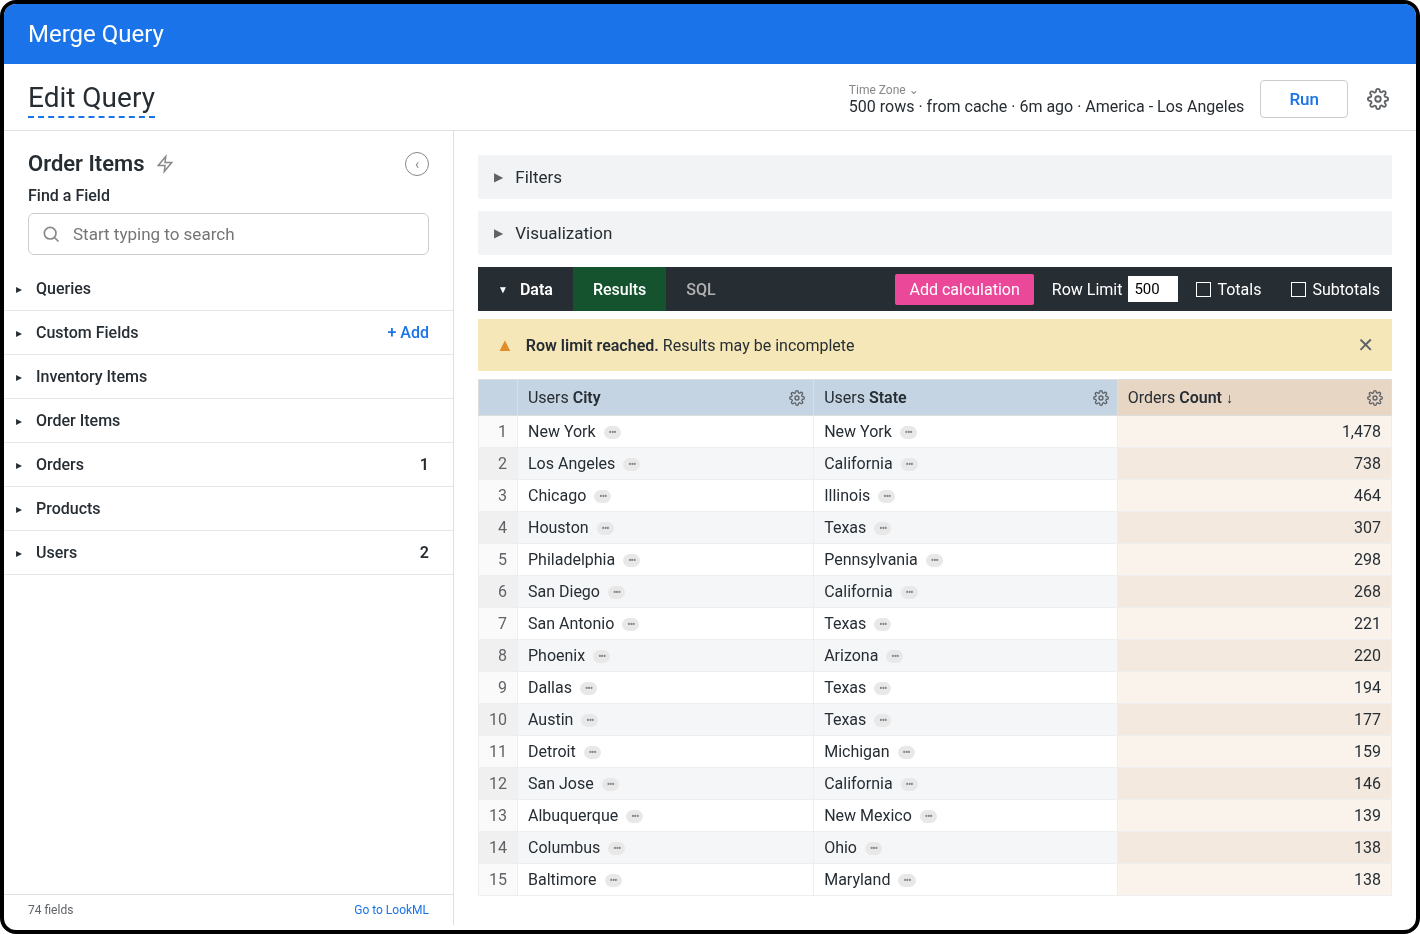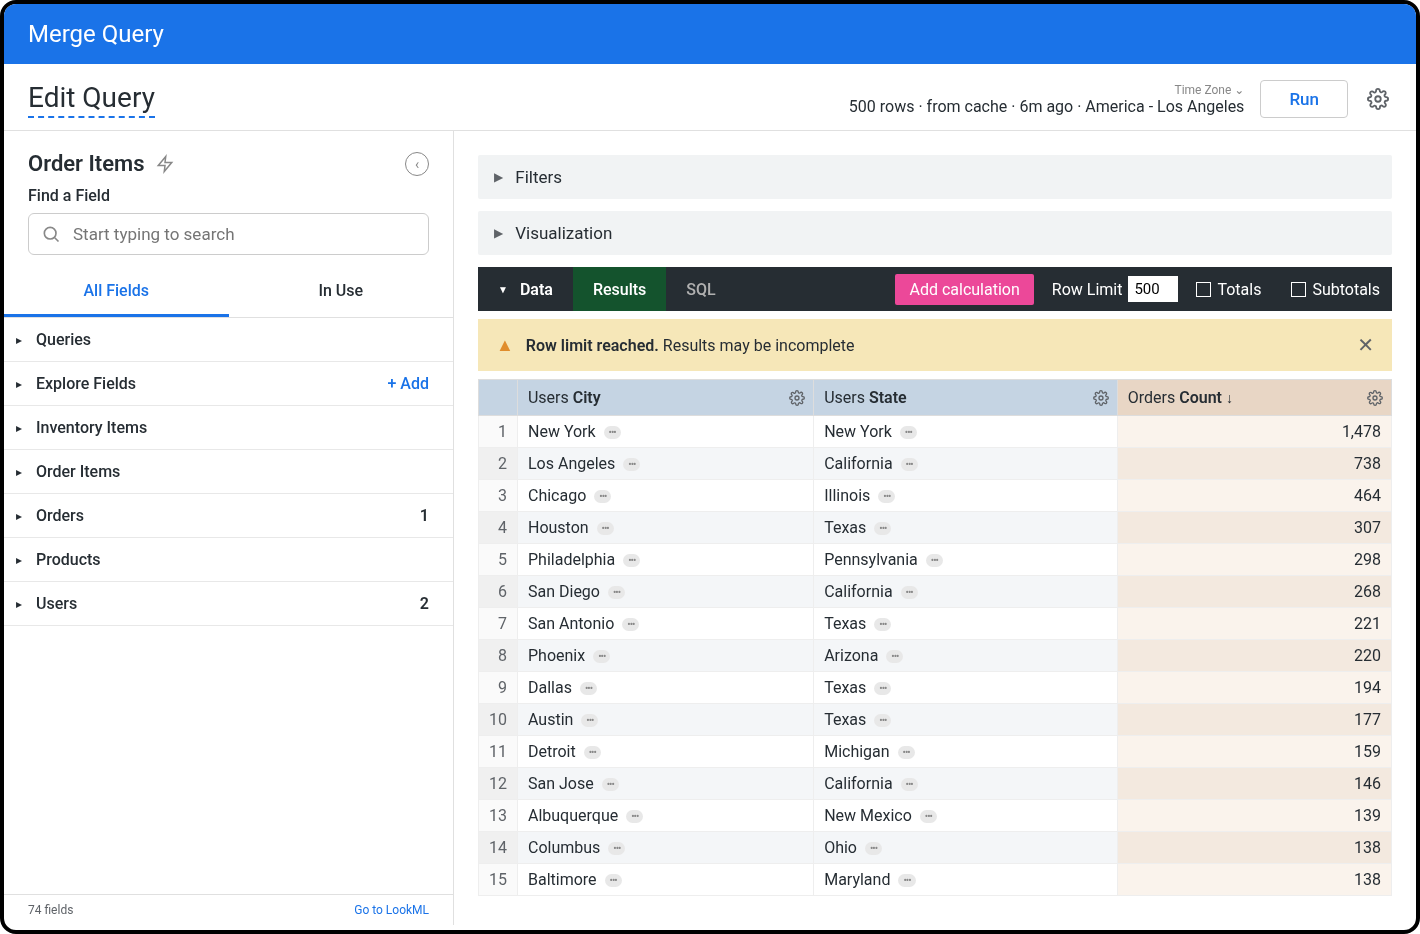--- a/index.html
+++ b/index.html
@@ -6,21 +6,21 @@
 body { background: #fff; width: 1420px; height: 934px; overflow: hidden; border-radius: 16px; border: 4px solid #000; }
 .topbar { background: #1a73e8; color: #fff; height: 60px; display: flex; align-items: center; padding: 0 24px; justify-content: space-between; }
 .topbar-left { font-size: 24px; font-weight: 400; }
 .topbar-right { display: flex; align-items: center; gap: 28px; }
 .topbar-link { color: #fff; font-size: 17px; cursor: pointer; }
 .save-btn { background: #fff; color: #1a73e8; border: none; border-radius: 4px; padding: 8px 24px; font-size: 17px; font-weight: 500; cursor: pointer; }
 
 .subheader { display: flex; align-items: flex-end; justify-content: space-between; padding: 16px 24px 12px 24px; border-bottom: 1px solid #e0e0e0; }
 .edit-title { font-size: 28px; font-weight: 400; color: #262d33; border-bottom: 2px dashed #1a73e8; padding-bottom: 2px; display: inline-block; }
 .subheader-right { display: flex; align-items: center; gap: 16px; }
-.tz-wrap { text-align: right; }
+.tz-wrap { text-align: left; }
 .tz-label { font-size: 12px; color: #888; }
 .status-text { font-size: 16px; color: #262d33; }
 .run-btn { background: #fff; border: 1px solid #ccc; color: #1a73e8; font-size: 17px; padding: 8px 28px; border-radius: 4px; cursor: pointer; font-weight: 500; }
 .gear-btn { width: 28px; height: 28px; cursor: pointer; color: #5f6368; display: flex; align-items: center; justify-content: center; }
 
 .main { display: flex; height: calc(100% - 60px - 72px); }
 .sidebar { width: 450px; border-right: 1px solid #e0e0e0; display: flex; flex-direction: column; }
 .sidebar-head { padding: 20px 24px 10px 24px; display: flex; align-items: center; justify-content: space-between; }
 .sidebar-title { font-size: 22px; font-weight: 600; color: #262d33; display: flex; align-items: center; gap: 12px; }
 .bolt-icon { color: #888; }
@@ -126,33 +126,29 @@
     <div class="find-label">Find a Field</div>
     <div class="search-box">
       <span class="search-icon">
         <svg width="20" height="20" viewBox="0 0 24 24" fill="none" stroke="currentColor" stroke-width="2">
             <circle cx="11" cy="11" r="7"></circle>
             <line x1="21" y1="21" x2="16.5" y2="16.5"></line>
           </svg>
       </span>
       <input type="text" placeholder="Start typing to search" style="">
     </div>
-    <div class="field-tabs">
-      <div class="field-tab active">All Fields</div>
-      <div class="field-tab">In Use</div>
-    </div>
     <div class="field-groups" id="field-groups">
         <div class="field-group">
           <span class="caret">▸</span>
           <span class="label">Queries</span>
           <span class="badge"></span>
         </div>
         <div class="field-group">
           <span class="caret">▸</span>
-          <span class="label">Explore Fields</span>
+          <span class="label">Custom Fields</span>
           <span class="add-link">+  Add</span>
         </div>
         <div class="field-group">
           <span class="caret">▸</span>
           <span class="label">Inventory Items</span>
           <span class="badge"></span>
         </div>
         <div class="field-group">
           <span class="caret">▸</span>
           <span class="label">Order Items</span>

